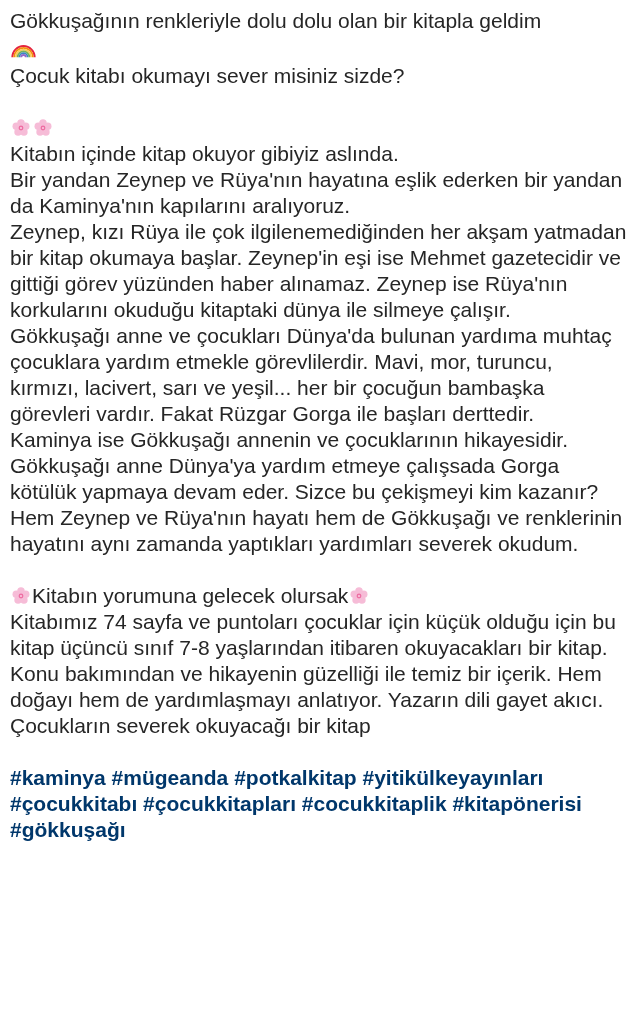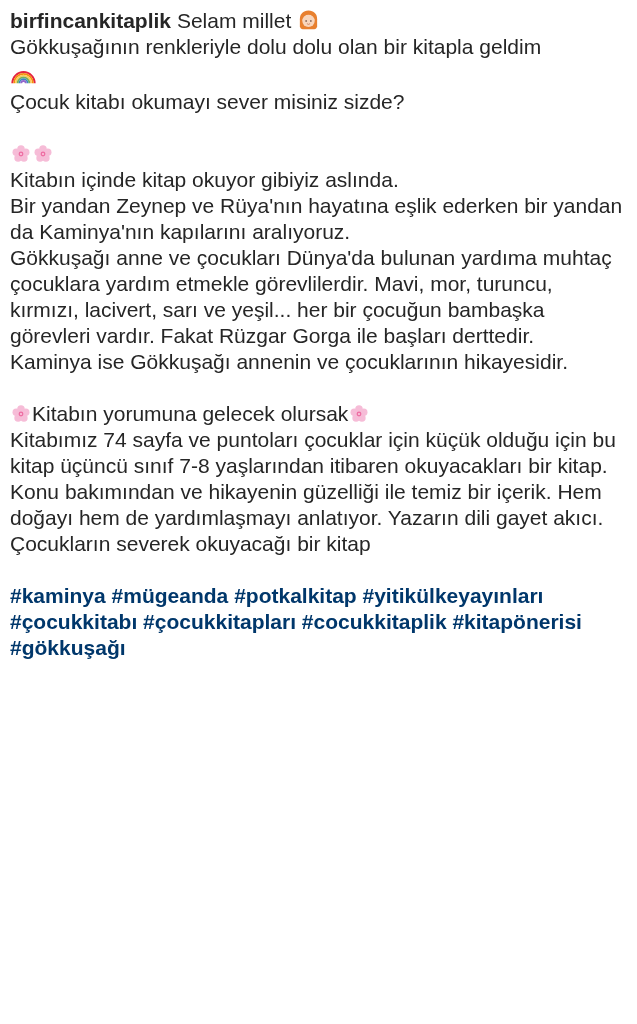--- a/index.html
+++ b/index.html
@@ -37,29 +37,20 @@
       <circle cx="22.8" cy="24.6" r="6.1" fill="#F6BCD7"></circle>
       <circle cx="25.8" cy="15.3" r="6.1" fill="#F6BCD7"></circle>
       <circle cx="18" cy="18" r="4" fill="#EE6FA4"></circle>
       <circle cx="18" cy="18" r="1.6" fill="#FBD0E4"></circle>
     </g>
   </defs>
 </svg>
 
 <div class="caption">
 
-  <p class="para"><span class="username">birfincankitaplik</span> <span>Selam millet</span>
-    <svg class="emoji" width="23" height="23" viewBox="0 0 36 36">
-      <path d="M18 2.5C9.5 2.5 4.5 8 4.5 16v11c0 2.5 2 4.5 4.5 4.5h18c2.5 0 4.5-2 4.5-4.5V16c0-8-5-13.5-13.5-13.5z" fill="#E8802F"></path>
-      <circle cx="18" cy="18.5" r="9.8" fill="#F8D5BB"></circle>
-      <path d="M18 5.5c-6 0-10.2 4.5-10.2 10.7 1.2-4.7 5.2-7.4 10.2-7.4s9 2.7 10.2 7.4C28.2 10 24 5.5 18 5.5z" fill="#E8802F"></path>
-      <circle cx="14.3" cy="18.8" r="1.3" fill="#54342A"></circle>
-      <circle cx="21.7" cy="18.8" r="1.3" fill="#54342A"></circle>
-      <path d="M16 23.4q2 1.7 4 0" stroke="#C4704F" stroke-width="1.2" fill="none" stroke-linecap="round"></path>
-    </svg></p>
 
   <p class="para">Gökkuşağının renkleriyle dolu dolu olan bir kitapla geldim</p>
 
   <p class="para rainbow-line">
     <svg class="emoji-lg" width="27" height="27" viewBox="0 0 36 36">
       <path d="M3 31a15 15 0 0 1 30 0" fill="none" stroke="#E5243F" stroke-width="2.4"></path>
       <path d="M5.4 31a12.6 12.6 0 0 1 25.2 0" fill="none" stroke="#F4900C" stroke-width="2.4"></path>
       <path d="M7.8 31a10.2 10.2 0 0 1 20.4 0" fill="none" stroke="#FDCB58" stroke-width="2.4"></path>
       <path d="M10.2 31a7.8 7.8 0 0 1 15.6 0" fill="none" stroke="#78B159" stroke-width="2.4"></path>
       <path d="M12.6 31a5.4 5.4 0 0 1 10.8 0" fill="none" stroke="#3B88C3" stroke-width="2.4"></path>
@@ -73,22 +64,24 @@
   <div class="spacer"></div>
 
   <p class="para"><svg class="emoji" width="22" height="22" viewBox="0 0 36 36">
         <use href="#def-blossom"></use>
       </svg><svg class="emoji" width="22" height="22" viewBox="0 0 36 36">
         <use href="#def-blossom"></use>
       </svg></p>
 
   <p class="para">Kitabın içinde kitap okuyor gibiyiz aslında.</p>
   <p class="para">Bir yandan Zeynep ve Rüya'nın hayatına eşlik ederken bir yandan da Kaminya'nın kapılarını aralıyoruz.</p>
+  <p class="para">Zeynep, kızı Rüya ile çok ilgilenemediğinden her akşam yatmadan bir kitap okumaya başlar. Zeynep'in eşi ise Mehmet gazetecidir ve gittiği görev yüzünden haber alınamaz. Zeynep ise Rüya'nın korkularını okuduğu kitaptaki dünya ile silmeye çalışır.</p>
   <p class="para">Gökkuşağı anne ve çocukları Dünya'da bulunan yardıma muhtaç çocuklara yardım etmekle görevlilerdir. Mavi, mor, turuncu, kırmızı, lacivert, sarı ve yeşil... her bir çocuğun bambaşka görevleri vardır. Fakat Rüzgar Gorga ile başları derttedir.</p>
   <p class="para">Kaminya ise Gökkuşağı annenin ve çocuklarının hikayesidir.</p>
+  <p class="para">Gökkuşağı anne Dünya'ya yardım etmeye çalışsada Gorga kötülük yapmaya devam eder. Sizce bu çekişmeyi kim kazanır? Hem Zeynep ve Rüya'nın hayatı hem de Gökkuşağı ve renklerinin hayatını aynı zamanda yaptıkları yardımları severek okudum.</p>
 
   <div class="spacer"></div>
 
   <p class="para"><svg class="emoji" width="22" height="22" viewBox="0 0 36 36">
         <use href="#def-blossom"></use>
       </svg><span>Kitabın yorumuna gelecek olursak</span><svg class="emoji" width="22" height="22" viewBox="0 0 36 36">
         <use href="#def-blossom"></use>
       </svg></p>
 
   <p class="para">Kitabımız 74 sayfa ve puntoları çocuklar için küçük olduğu için bu kitap üçüncü sınıf 7-8 yaşlarından itibaren okuyacakları bir kitap. Konu bakımından ve hikayenin güzelliği ile temiz bir içerik. Hem doğayı hem de yardımlaşmayı anlatıyor. Yazarın dili gayet akıcı. Çocukların severek okuyacağı bir kitap</p>

